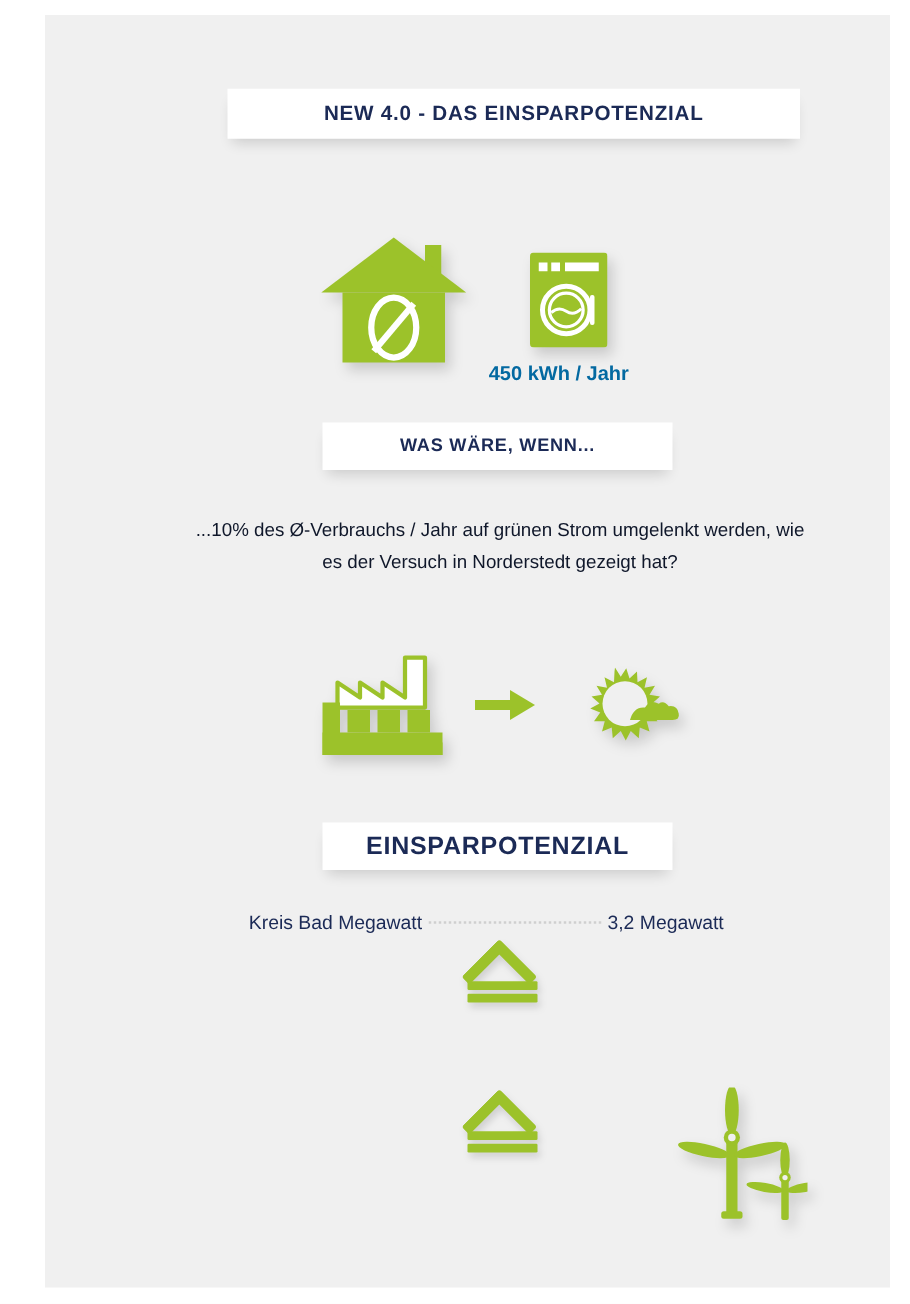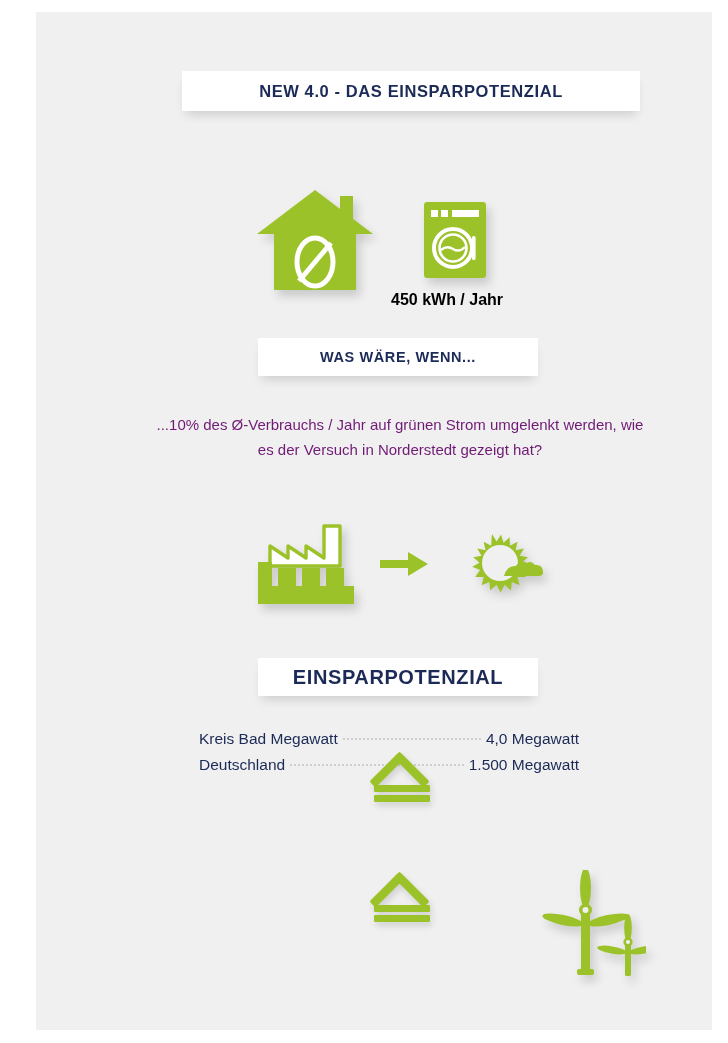--- a/index.html
+++ b/index.html
@@ -17,29 +17,29 @@
     position:absolute;background:#ffffff;
     display:flex;align-items:center;justify-content:center;
     box-shadow:0 7px 11px -4px rgba(0,0,0,0.16);
     color:#1b2a56;font-weight:bold;letter-spacing:0.6px;
   }
   .banner-title{left:146px;top:59px;width:458px;height:40px;font-size:16.5px;justify-content:center;}
   .banner-was{left:222px;top:326px;width:280px;height:38px;font-size:14.5px;}
   .banner-eins{left:222px;top:646px;width:280px;height:38px;font-size:20px;}
 
   .para{
-    position:absolute;color:#701a75;text-align:center;line-height:25px;
+    position:absolute;color:#0f172a;text-align:center;line-height:25px;
     font-size:15px;
   }
   .para-what{left:114px;top:400px;width:500px;}
   .para-bottom{left:114px;top:920px;width:500px;line-height:25px;}
 
   .kwh{
     position:absolute;left:355px;top:279px;width:150px;
-    color:#000000;font-weight:bold;font-size:16px;text-align:left;
+    color:#0369a1;font-weight:bold;font-size:16px;text-align:left;
   }
 
   
   #list{position:absolute;left:163px;top:718px;width:380px;}
   .row{
     position:relative;display:flex;align-items:baseline;
     height:26px;color:#1b2a56;font-size:15.5px;
   }
   .row .lbl{white-space:nowrap;}
   .row .dots{
@@ -145,26 +145,21 @@
     </div>
 
     <div class="banner banner-eins">
       <span>EINSPARPOTENZIAL</span>
     </div>
 
     <div id="list">
       <div class="row">
         <span class="lbl">Kreis Bad Megawatt</span>
         <span class="dots"></span>
-        <span class="val">4,0 Megawatt</span>
-      </div>
-      <div class="row">
-        <span class="lbl">Deutschland</span>
-        <span class="dots"></span>
-        <span class="val">1.500 Megawatt</span>
+        <span class="val">3,2 Megawatt</span>
       </div>
     </div>
 
     <div class="eqsym" id="eq-list">
       <span class="chev"></span>
       <span class="b1"></span>
       <span class="b2"></span>
     </div>
 
     <div class="eqsym" id="eq-bottom">

